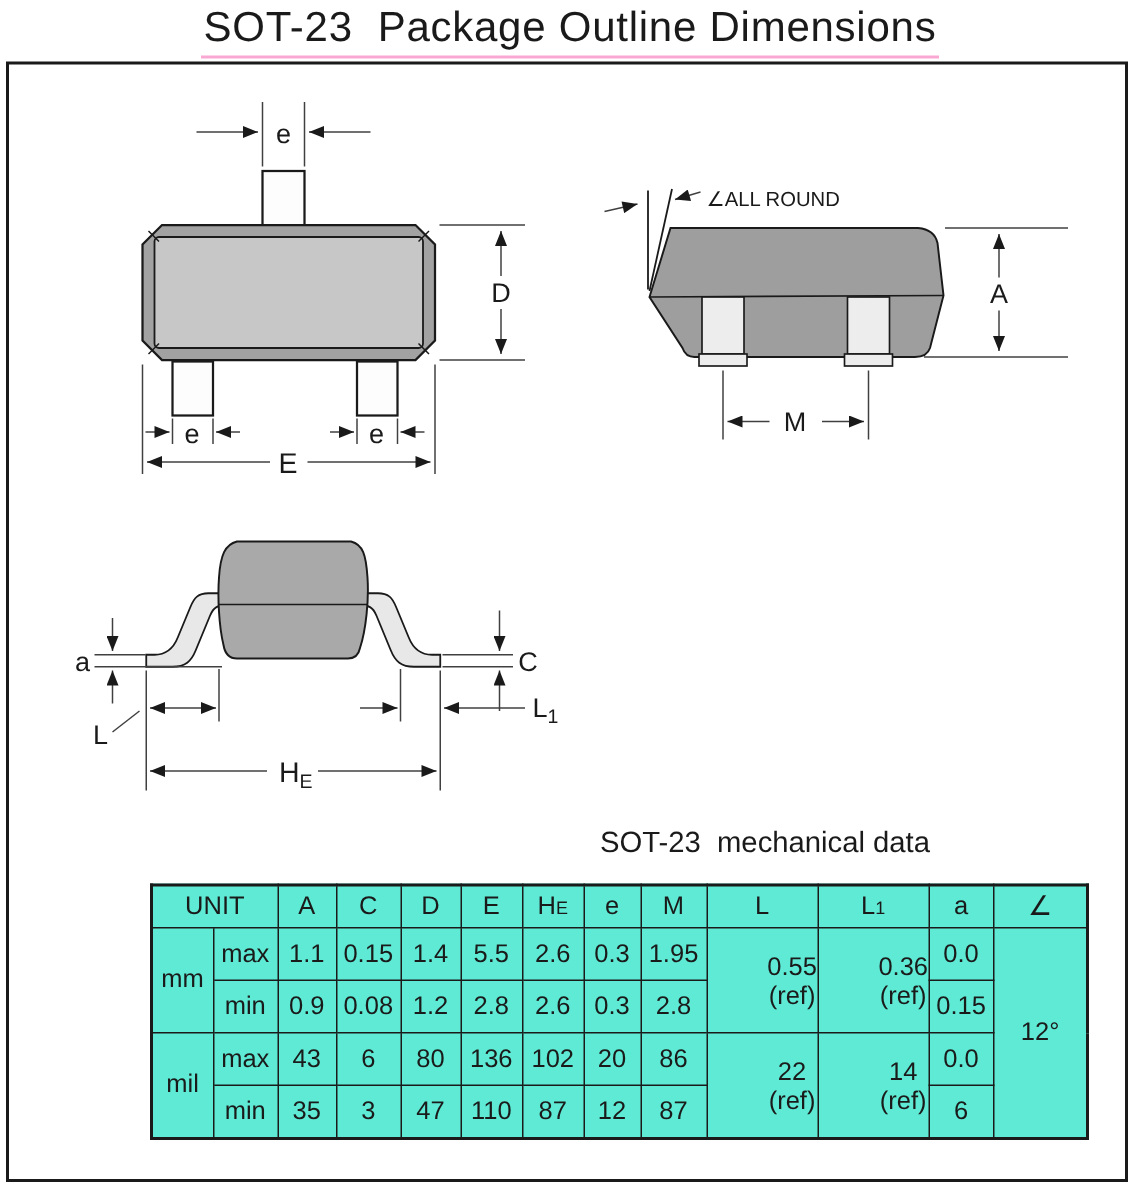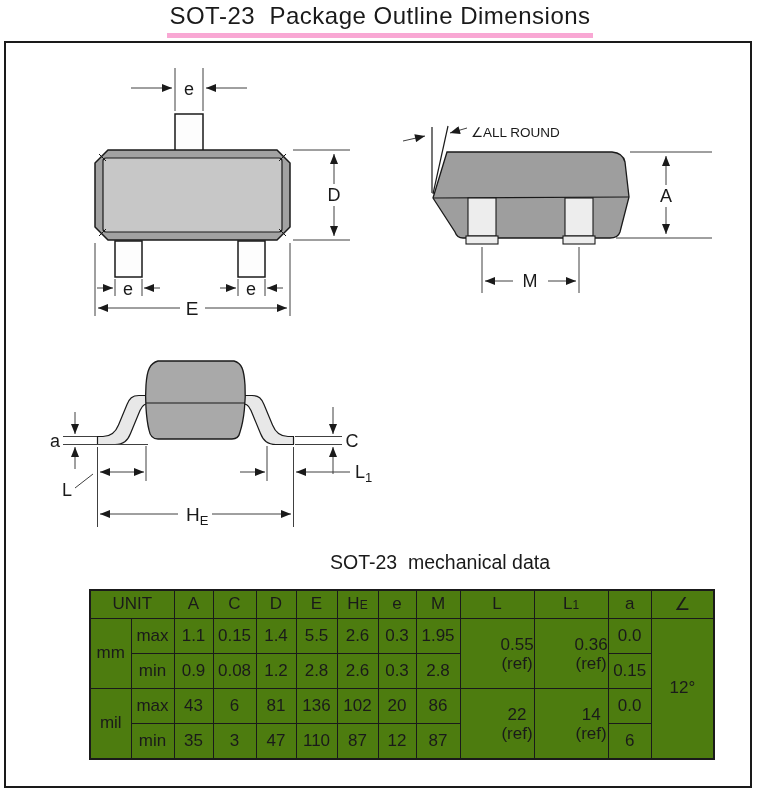--- a/index.html
+++ b/index.html
@@ -1,23 +1,23 @@
 <!DOCTYPE html>
 <html><head>
 <meta charset="utf-8">
 <style>
   html,body{margin:0;padding:0;background:#ffffff;}
   body{width:760px;height:794px;position:relative;font-family:"Liberation Sans",sans-serif;color:#1a1a1a;overflow:hidden;}
   .page-title{position:absolute;top:2px;left:0;width:760px;text-align:center;}
-  .page-title span{display:inline-block;font-size:24px;letter-spacing:0.5px;white-space:pre;
-    border-bottom:5px solid #f9a8d4;padding:0 2px 3px 2px;}
+  .page-title span{display:inline-block;font-size:28px;letter-spacing:0.5px;white-space:pre;
+    border-bottom:2px solid #f9a8d4;padding:0 2px 3px 2px;}
   .outer-frame{position:absolute;left:4px;top:41px;width:744px;height:743px;border:2px solid #1a1a1a;background:#fff;}
   svg.drawing{position:absolute;left:0;top:0;width:760px;height:794px;}
-  .table-title{position:absolute;left:330px;top:551px;width:360px;text-align:left;font-size:19.5px;white-space:pre;}
-  .mech-table{position:absolute;left:89px;top:589px;border-collapse:collapse;table-layout:fixed;background:#4d7c0f;}
+  .table-title{position:absolute;left:330px;top:551px;width:360px;text-align:center;font-size:19.5px;white-space:pre;}
+  .mech-table{position:absolute;left:100px;top:589px;border-collapse:collapse;table-layout:fixed;background:#5eead4;}
   .mech-table td{border:1.5px solid #1a1a1a;text-align:center;vertical-align:middle;
     font-size:17px;padding:0;line-height:1.1;}
   .mech-table{border:2.5px solid #1a1a1a;}
   .mech-table .hrow td{height:27px;}
   .mech-table .drow td{height:34px;}
   .sub{font-size:12px;}
   .refcell div{line-height:19px;margin-left:40px;}
   text{font-family:"Liberation Sans",sans-serif;fill:#1a1a1a;}
 </style>
 </head>
@@ -209,21 +209,21 @@
     <td>2.6</td>
     <td>0.3</td>
     <td>2.8</td>
     <td>0.15</td>
   </tr>
   <tr class="drow">
     <td rowspan="2">mil</td>
     <td>max</td>
     <td>43</td>
     <td>6</td>
-    <td>81</td>
+    <td>80</td>
     <td>136</td>
     <td>102</td>
     <td>20</td>
     <td>86</td>
     <td rowspan="2" class="refcell">
           <div>22</div>
           <div>(ref)</div>
         </td>
     <td rowspan="2" class="refcell">
           <div>14</div>

